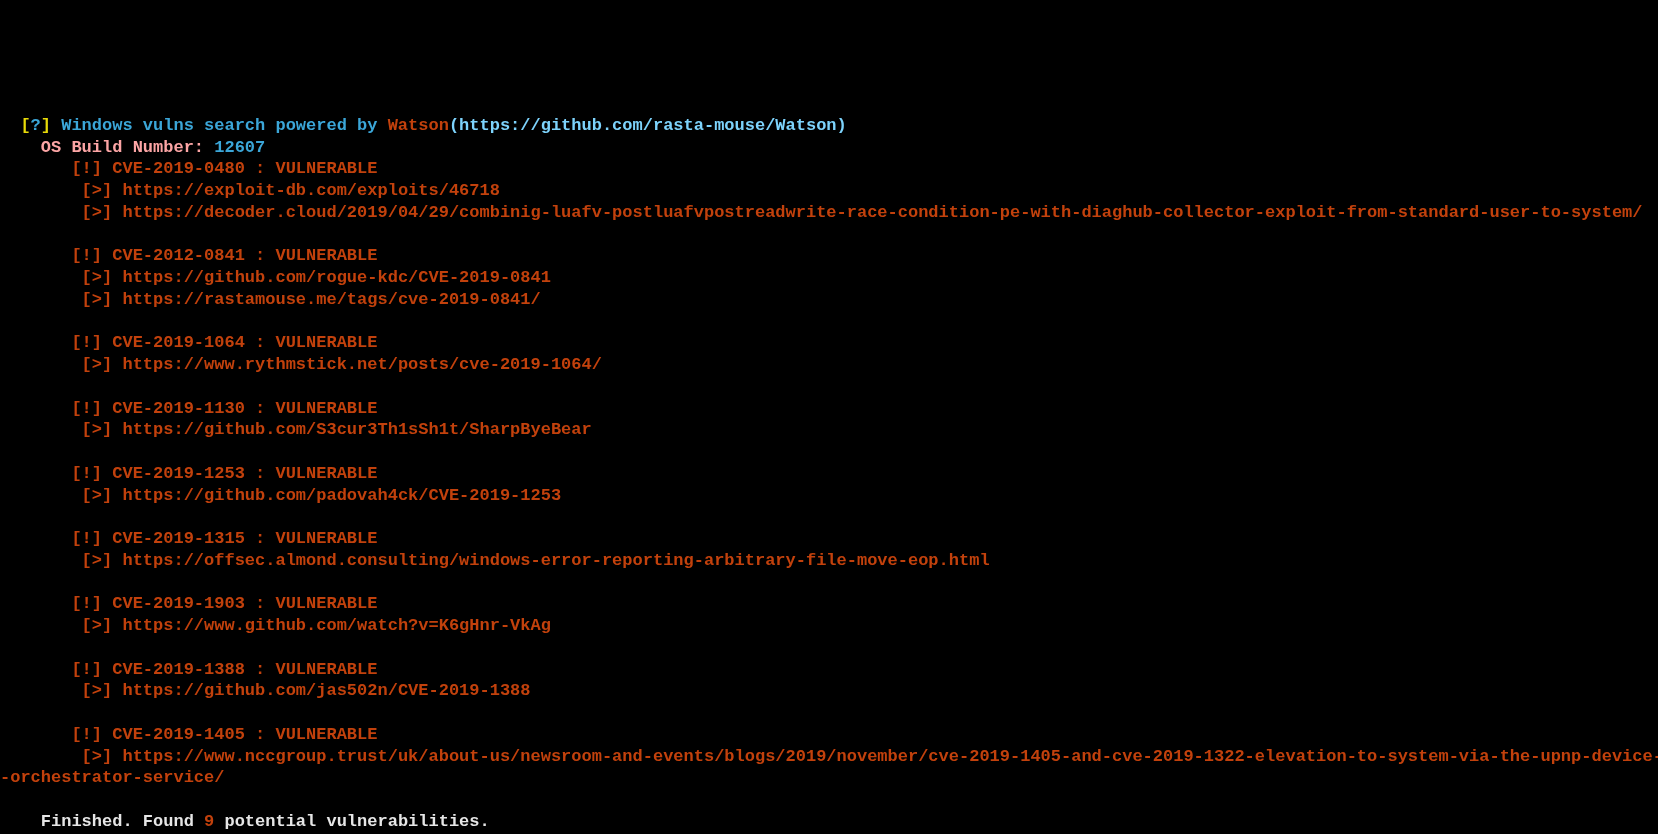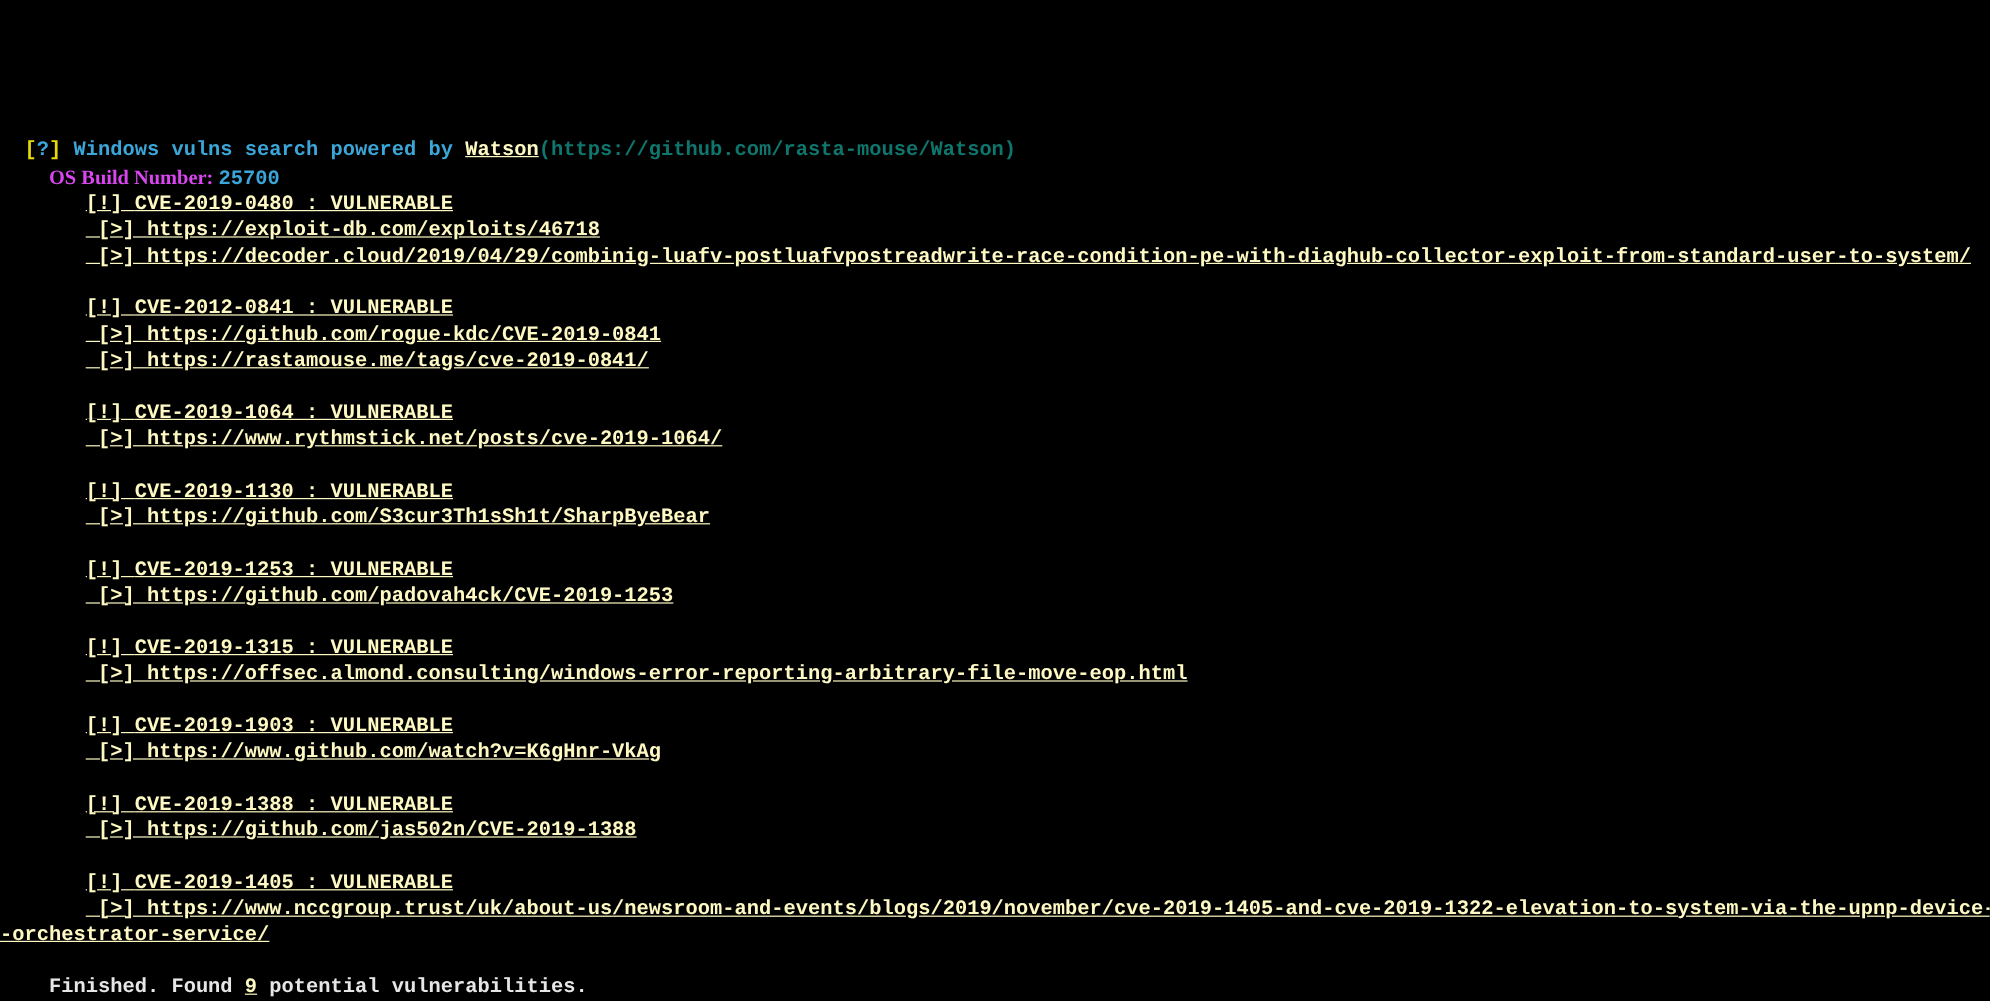--- a/index.html
+++ b/index.html
@@ -11,35 +11,35 @@
     font-size: 17px;
     line-height: 1.28;
     font-weight: bold;
     white-space: pre;
     width: 1658px;
     height: 834px;
     overflow: hidden;
   }
   .c-yellow { color: #e8da08; }
   .c-blue   { color: #3ba6d8; }
-  .c-red    { color: #fef9c3; text-decoration: underline; }
-  .c-green  { color: #d946ef; font-family: Liberation Serif, serif; }
+  .c-red    { color: #c2410c; }
+  .c-green  { color: #fca5a5; }
   .c-white  { color: #e6e6e6; }
-  .c-grey   { color: #0f766e; margin-top: 36px; }
+  .c-grey   { color: #7dd3fc; margin-top: 36px; }
   .term {
     padding: 6px 0 0 0;
   }
 </style>
 </head>
 <body>
 
 
 <div class="term">
 <span><span>  </span><span class="c-yellow">[</span><span class="c-blue">?</span><span class="c-yellow">] </span><span class="c-blue">Windows vulns search powered by </span><span class="c-red">Watson</span><span class="c-grey">(https://github.com/rasta-mouse/Watson)</span></span>
-<span><span>    </span><span class="c-green">OS Build Number: </span><span class="c-blue">25700</span></span>
+<span><span>    </span><span class="c-green">OS Build Number: </span><span class="c-blue">12607</span></span>
 <span><span>       </span><span class="c-red">[!] </span><span class="c-red">CVE-2019-0480 : VULNERABLE</span>
 <span>       </span><span class="c-red"> [&gt;] </span><span class="c-red">https://exploit-db.com/exploits/46718</span>
 <span>       </span><span class="c-red"> [&gt;] </span><span class="c-red">https://decoder.cloud/2019/04/29/combinig-luafv-postluafvpostreadwrite-race-condition-pe-with-diaghub-collector-exploit-from-standard-user-to-system/</span></span>
 
 <span><span>       </span><span class="c-red">[!] </span><span class="c-red">CVE-2012-0841 : VULNERABLE</span>
 <span>       </span><span class="c-red"> [&gt;] </span><span class="c-red">https://github.com/rogue-kdc/CVE-2019-0841</span>
 <span>       </span><span class="c-red"> [&gt;] </span><span class="c-red">https://rastamouse.me/tags/cve-2019-0841/</span></span>
 
 <span><span>       </span><span class="c-red">[!] </span><span class="c-red">CVE-2019-1064 : VULNERABLE</span>
 <span>       </span><span class="c-red"> [&gt;] </span><span class="c-red">https://www.rythmstick.net/posts/cve-2019-1064/</span></span>

